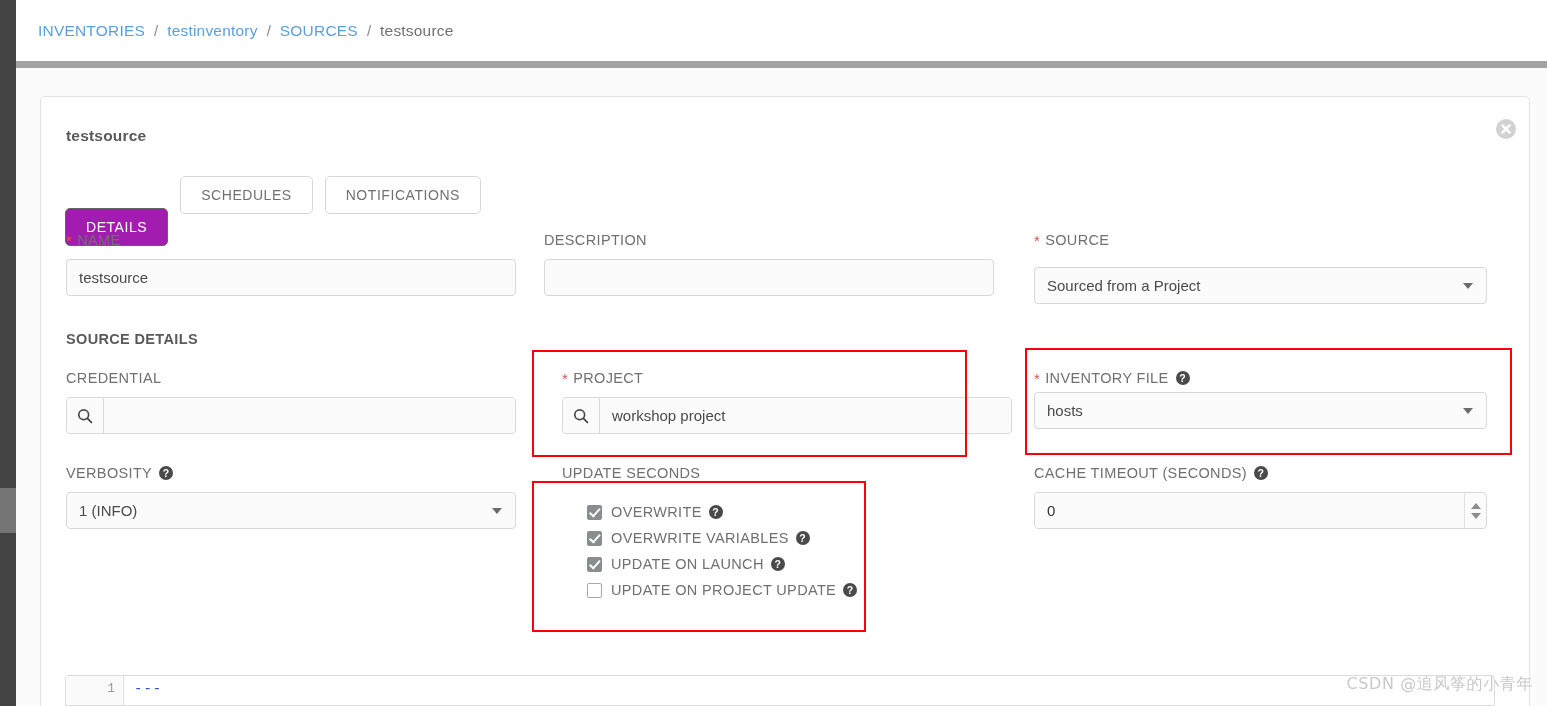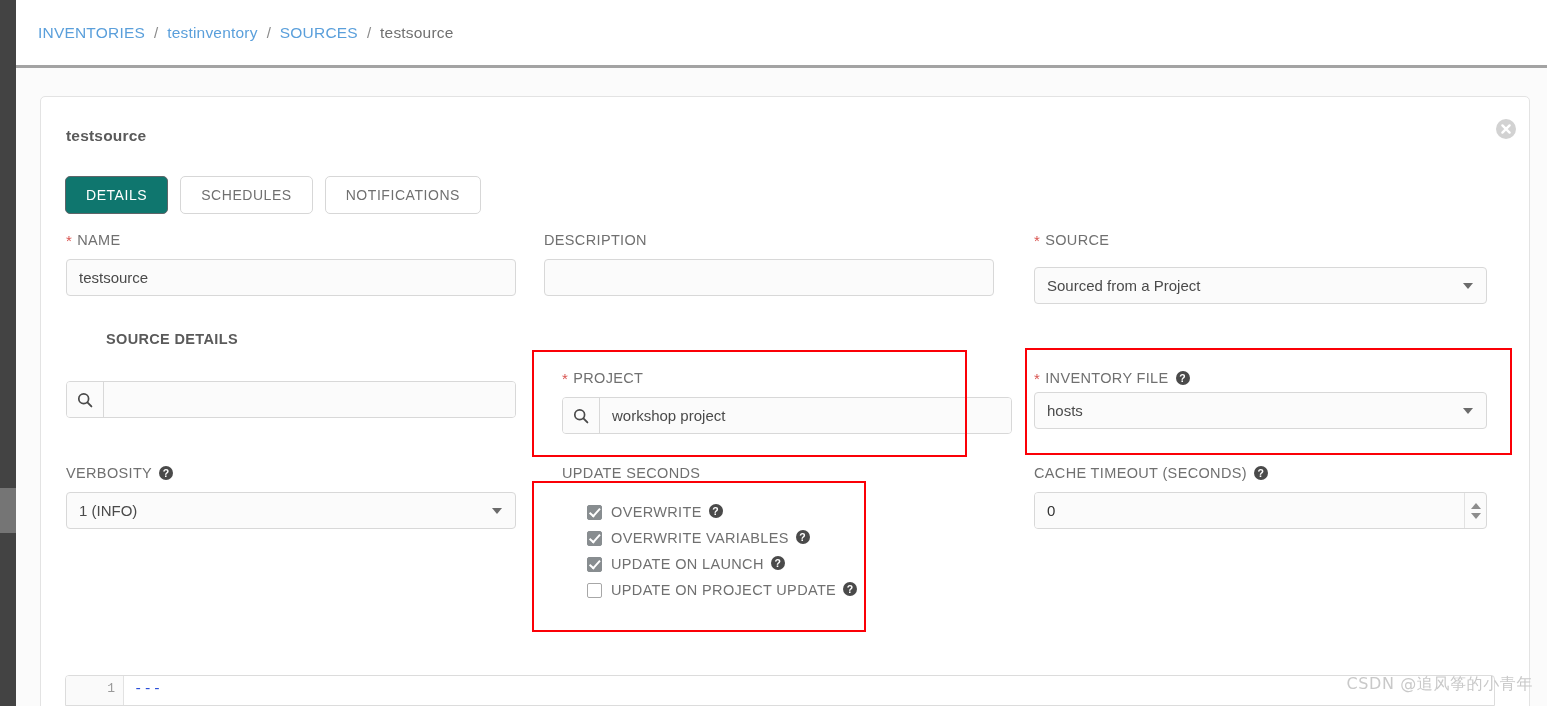--- a/index.html
+++ b/index.html
@@ -24,21 +24,21 @@
 
   
   #page-scrollbar {
     position:absolute; left:39px; top:333px; width:7px; height:373px;
     background:#bdbdbd; border-radius:0;
   }
 
   
   #breadcrumb-bar {
     position:absolute; left:16px; top:0; width:1531px; height:68px;
-    background:#ffffff; border-bottom:3px solid #a3a3a3;
+    background:#ffffff; border-bottom:7px solid #a3a3a3;
     display:flex; align-items:center; padding-left:22px;
   }
   .crumb {
     font-size:15.5px; color:#5a9fdb; letter-spacing:.2px;
     text-decoration:none; white-space:nowrap;
   }
   .crumb.current { color:#707070; }
   .crumb-sep { color:#8a8a8a; font-size:15px; margin:0 9px; }
 
   
@@ -65,21 +65,21 @@
 
   
   #tab-row { position:absolute; left:24px; top:79px; display:flex; gap:12px; }
   .tab {
     height:38px; border-radius:5px; display:flex; align-items:center;
     justify-content:center; padding:0 20px;
     font-size:14px; letter-spacing:.55px; cursor:pointer;
     border:1px solid #d7d7d7; background:#ffffff; color:#707070;
     white-space:nowrap;
   }
-  .tab.active { background:#0f766e; color:#ffffff; border-color:#5f6569; }
+  .tab.active { background:#a21caf; color:#ffffff; border-color:#5f6569;margin-top:32px; }
 
   
   #form-body { position:absolute; left:0; top:135px; width:1490px; }
 
   .field-label {
     font-size:14.5px; color:#707070; letter-spacing:.35px;
     display:flex; align-items:center; white-space:nowrap;
   }
   .field-label .req { color:#d9534f; margin-right:5px; font-size:15px; line-height:1;}
   .label-strong { font-weight:bold; color:#5a5a5a; }
@@ -134,21 +134,21 @@
   .cb-box {
     width:15px; height:15px; border-radius:2px; margin-right:9px;
     border:1px solid #a7a7a7; background:#ffffff; position:relative; cursor:pointer;
     flex:none;
   }
   .cb-box.checked { background:#888d90; border-color:#888d90; }
   .cb-box.checked:after {
     content:""; position:absolute; left:4px; top:0.5px; width:4px; height:8.5px;
     border:solid #ffffff; border-width:0 2px 2px 0; transform:rotate(42deg);
   }
-  .cb-label { font-size:14.5px; color:#707070; letter-spacing:.35px; white-space:nowrap; display:flex; }
+  .cb-label { font-size:14.5px; color:#707070; letter-spacing:.35px; white-space:nowrap; display:flex; align-items:center;}
 
   
   #code-editor {
     position:absolute; left:65px; top:675px; width:1430px; height:31px;
     border:1px solid #dcdcdc; border-top-left-radius:4px; border-top-right-radius:4px;
     background:#ffffff; display:flex; overflow:hidden;
   }
   #code-gutter {
     width:58px; background:#fafafa; border-right:1px solid #e2e2e2;
     text-align:right; padding:5px 8px 0 0;
@@ -226,23 +226,24 @@
         <div class="field-label">
           <span class="req">*</span>
           <span>SOURCE</span>
         </div>
         <div class="select-input" style="margin-top:19px;">
           <span>Sourced from a Project</span>
           <span class="caret"></span>
         </div>
       </div>
 
-      <div class="field-label label-strong" style="position:absolute; left:25px; top:99px;margin-left:40px;">SOURCE DETAILS</div>
+      <div class="field-label label-strong" style="position:absolute; left:25px; top:99px;">SOURCE DETAILS</div>
 
       <div style="position:absolute; left:25px; top:138px; width:450px;">
+        <div class="field-label">CREDENTIAL</div>
         <div class="search-input-wrap" style="margin-top:11px;">
           <div class="search-btn">
             <svg width="16" height="16" viewBox="0 0 16 16">
               <circle cx="6.7" cy="6.7" r="4.9" fill="none" stroke="#4a4a4a" stroke-width="1.7"></circle>
               <path d="M10.4 10.4 L14.4 14.4" stroke="#4a4a4a" stroke-width="1.9" stroke-linecap="round"></path>
             </svg>
           </div>
           <input class="search-field" value="" style="">
         </div>
       </div>

